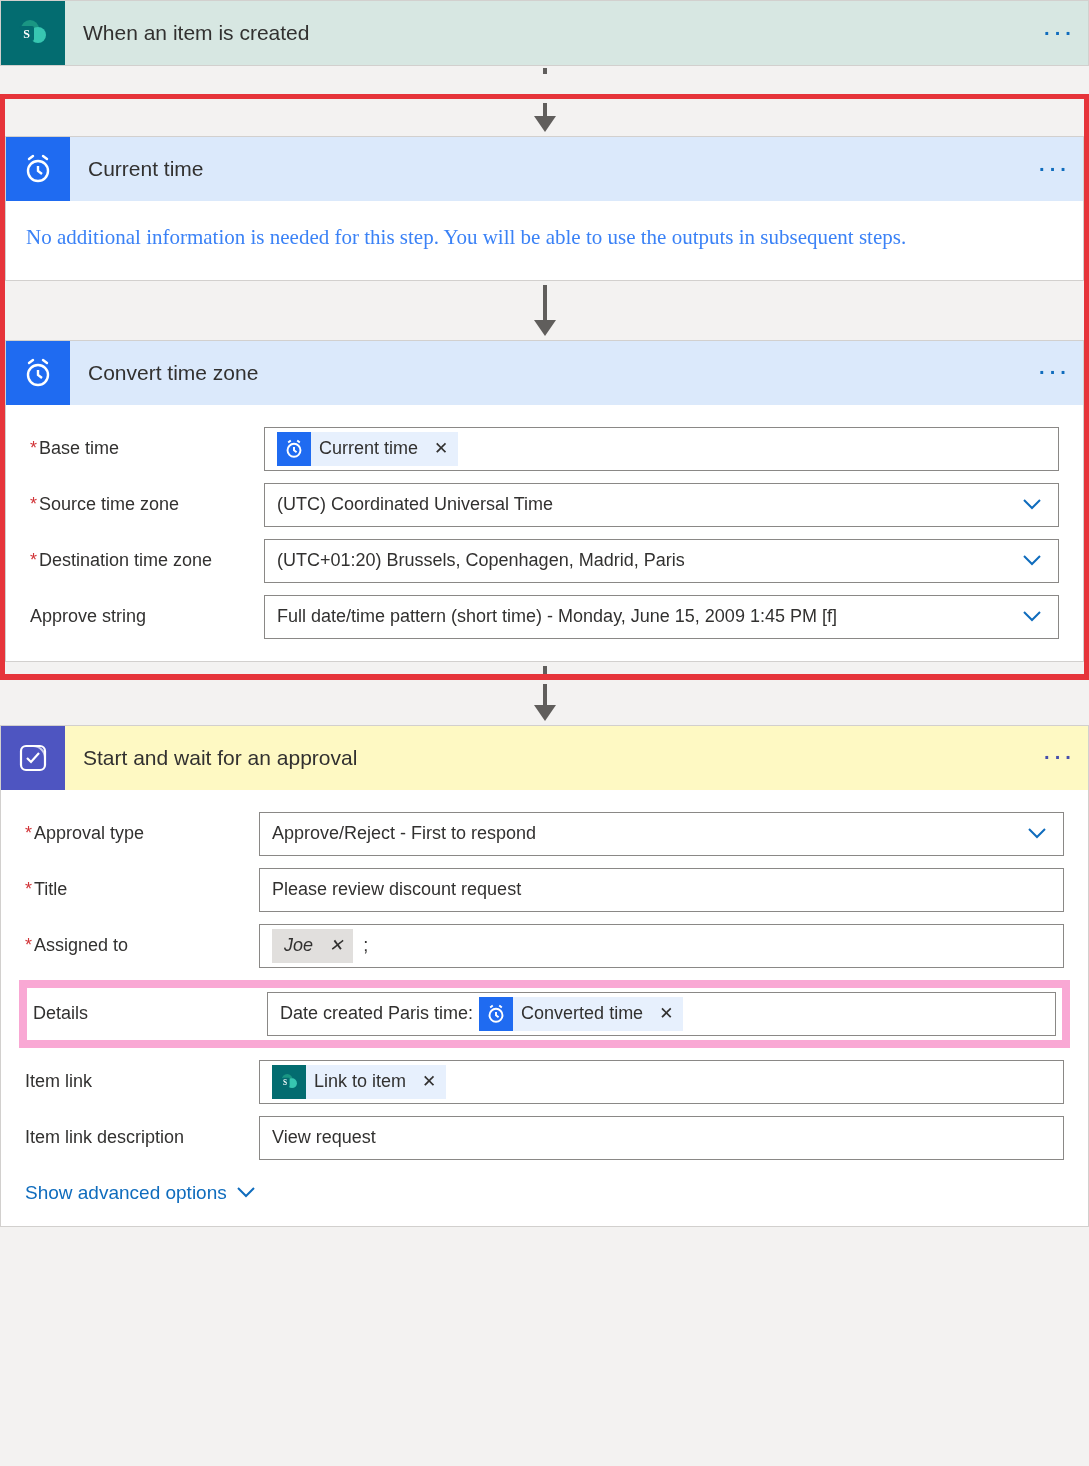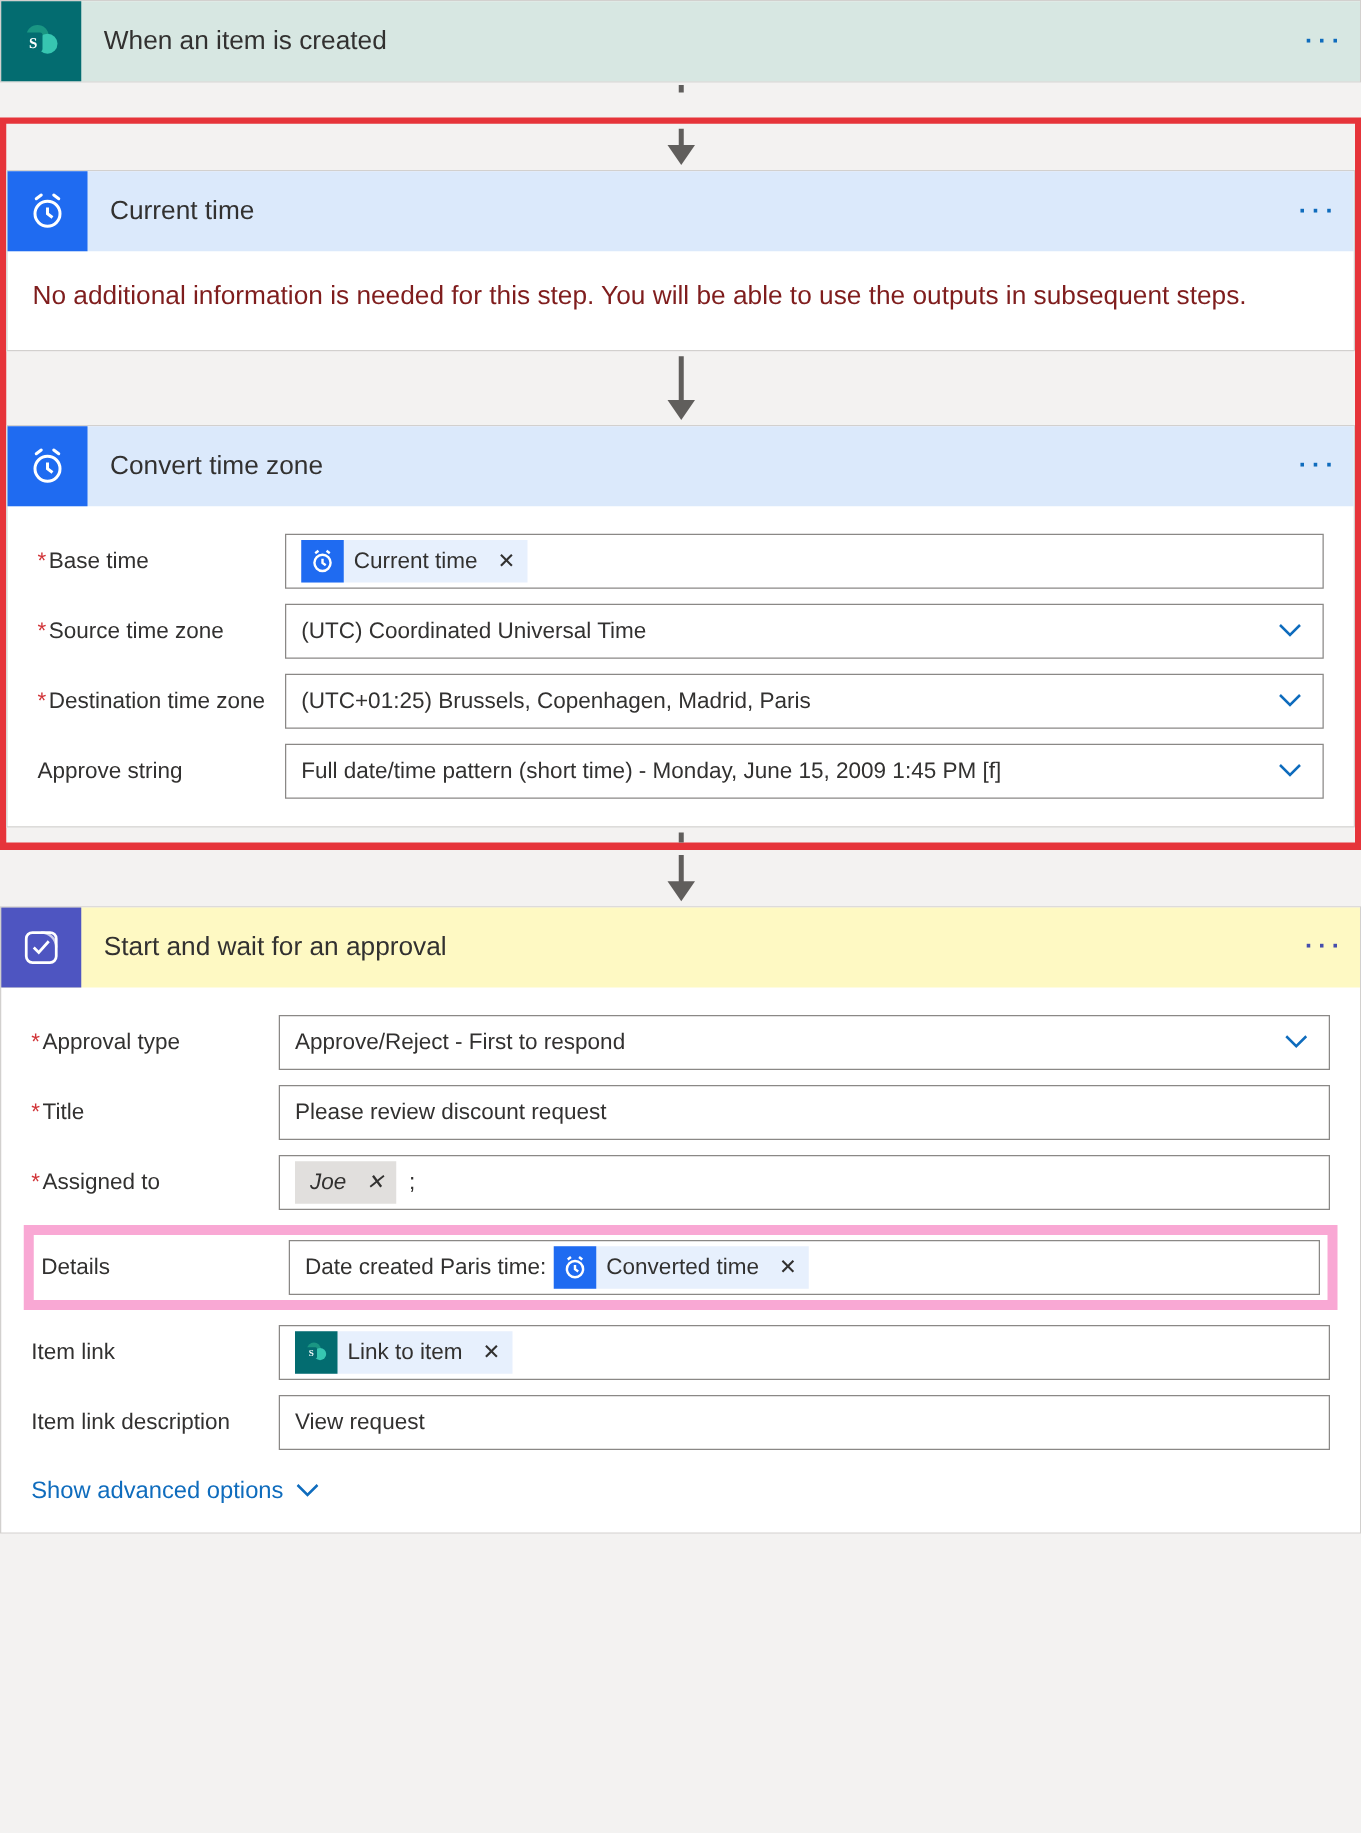--- a/index.html
+++ b/index.html
@@ -61,24 +61,25 @@
 
   .hdr-approval { background: #fef9c3; }
   .hdr-approval .ellipsis { color: #464eac; }
   .icon-approval { background: #4e55c1; }
 
   .card-body {
     padding: 22px 24px;
   }
   .step-msg {
     font-size: 21px;
-    color: #7f1d1d;
+    color: #3b82f6;
     text-align: justify;
     line-height: 1.55;
     padding: 20px 20px 26px 20px;
+    font-family: Liberation Serif, serif;
   }
 
   .connector {
     display: flex;
     flex-direction: column;
     align-items: center;
     padding: 4px 0;
   }
   .conn-line {
     width: 4px;
@@ -90,20 +91,21 @@
     border-left: 11px solid transparent;
     border-right: 11px solid transparent;
     border-top: 16px solid #605e5c;
     margin-top: -1px;
   }
 
   .form-row {
     display: flex;
     align-items: center;
     margin-bottom: 12px;
+    gap: 36px;
   }
   .form-label {
     width: 198px;
     flex: 0 0 198px;
     font-size: 18px;
     color: #323130;
   }
   .req { color: #d13438; margin-right: 2px; }
   .form-field {
     flex: 1;
@@ -255,21 +257,21 @@
           <div class="form-field select">
             <span>(UTC) Coordinated Universal Time</span>
             <span class="chev"><svg viewBox="0 0 18 11">
                   <path d="M1 1 L9 9 L17 1" fill="none" stroke="#0f6cbd" stroke-width="2"></path>
                 </svg></span>
           </div>
         </div>
         <div class="form-row">
           <div class="form-label"><span class="req">*</span><span>Destination time zone</span></div>
           <div class="form-field select">
-            <span>(UTC+01:25) Brussels, Copenhagen, Madrid, Paris</span>
+            <span>(UTC+01:20) Brussels, Copenhagen, Madrid, Paris</span>
             <span class="chev"><svg viewBox="0 0 18 11">
                   <path d="M1 1 L9 9 L17 1" fill="none" stroke="#0f6cbd" stroke-width="2"></path>
                 </svg></span>
           </div>
         </div>
         <div class="form-row" style="margin-bottom:0;">
           <div class="form-label"><span>Approve string</span></div>
           <div class="form-field select">
             <span>Full date/time pattern (short time) - Monday, June 15, 2009 1:45 PM [f]</span>
             <span class="chev"><svg viewBox="0 0 18 11">

